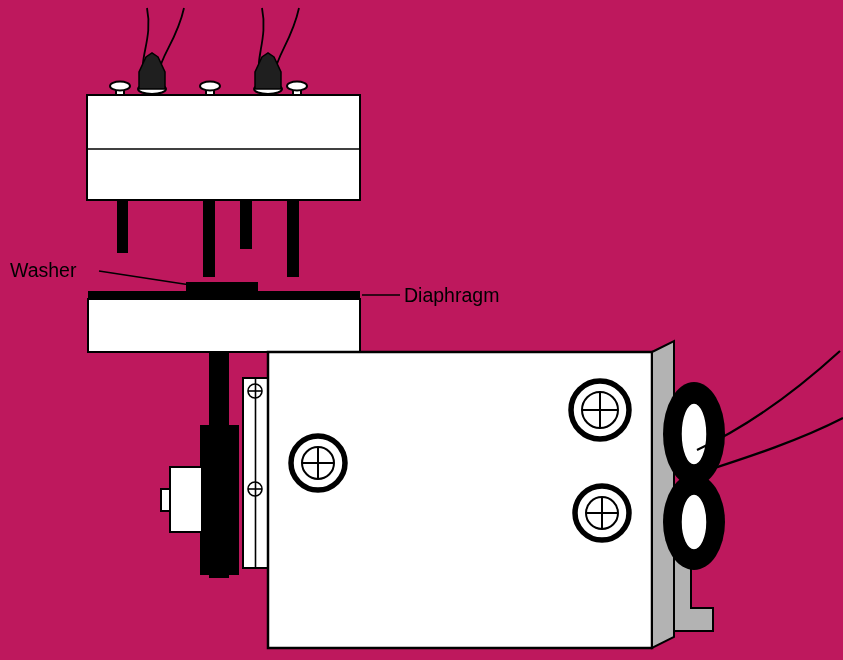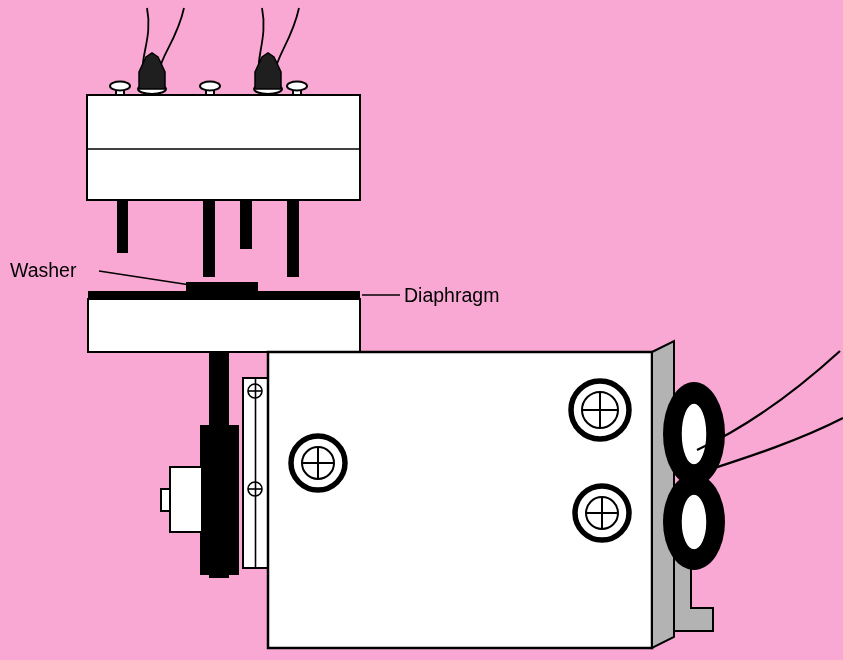--- a/index.html
+++ b/index.html
@@ -8,21 +8,21 @@
     background: #ffffff;
     width: 843px;
     height: 660px;
     overflow: hidden;
     font-family: "Liberation Sans", sans-serif;
   }
   .canvas {
     position: relative;
     width: 843px;
     height: 660px;
-    background: #f9a8d4;
+    background: #be185d;
     text-decoration: underline;
   }
   svg { display: block; }
   .outline   { fill: #ffffff; stroke: #000000; stroke-width: 2; }
   .outline25 { fill: #ffffff; stroke: #000000; stroke-width: 2.5; }
   .solid     { fill: #000000; stroke: none; }
   .wire      { fill: none; stroke: #000000; stroke-width: 1.8; }
   .wire2     { fill: none; stroke: #000000; stroke-width: 2.2; }
   .thin      { stroke: #000000; stroke-width: 1.6; fill: none; }
   .shade     { fill: #b3b3b3; stroke: #000000; stroke-width: 2; }

